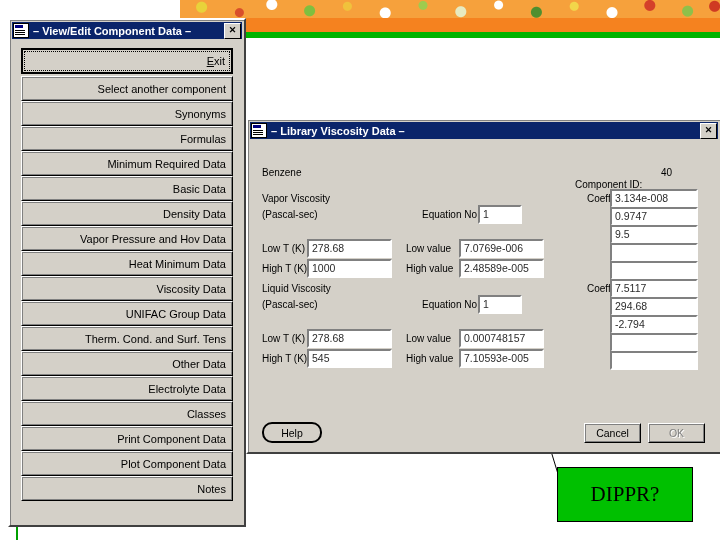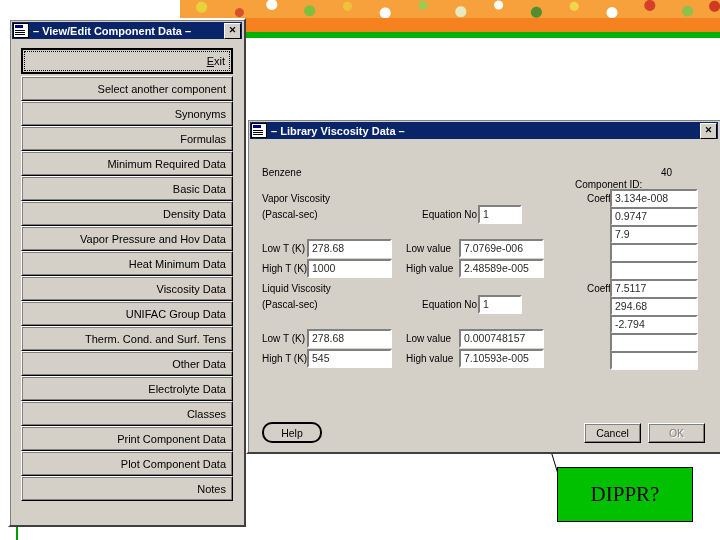--- a/index.html
+++ b/index.html
@@ -209,21 +209,21 @@
 
     <span class="lbl" style="left:337px;top:52px;">Coefficients:</span>
 
     <span class="lbl" style="left:398px;top:52px;">A</span>
     <div class="fld" style="left:360px;top:48px;width:88px;height:19px;left:360px;">3.134e-008</div>
 
     <span class="lbl" style="left:398px;top:70px;">B</span>
     <div class="fld" style="left:360px;top:66px;width:88px;height:19px;">0.9747</div>
 
     <span class="lbl" style="left:398px;top:88px;">C</span>
-    <div class="fld" style="left:360px;top:84px;width:88px;height:19px;">7.9</div>
+    <div class="fld" style="left:360px;top:84px;width:88px;height:19px;">9.5</div>
 
     <span class="lbl" style="left:398px;top:106px;">D</span>
     <div class="fld empty" style="left:360px;top:102px;width:88px;height:19px;"></div>
 
     <span class="lbl" style="left:398px;top:124px;">E</span>
     <div class="fld empty" style="left:360px;top:120px;width:88px;height:19px;"></div>
 
     <span class="lbl" style="left:341px;top:51px;"></span>
 
     <span class="lbl" style="left:12px;top:102px;">Low T (K)</span>

